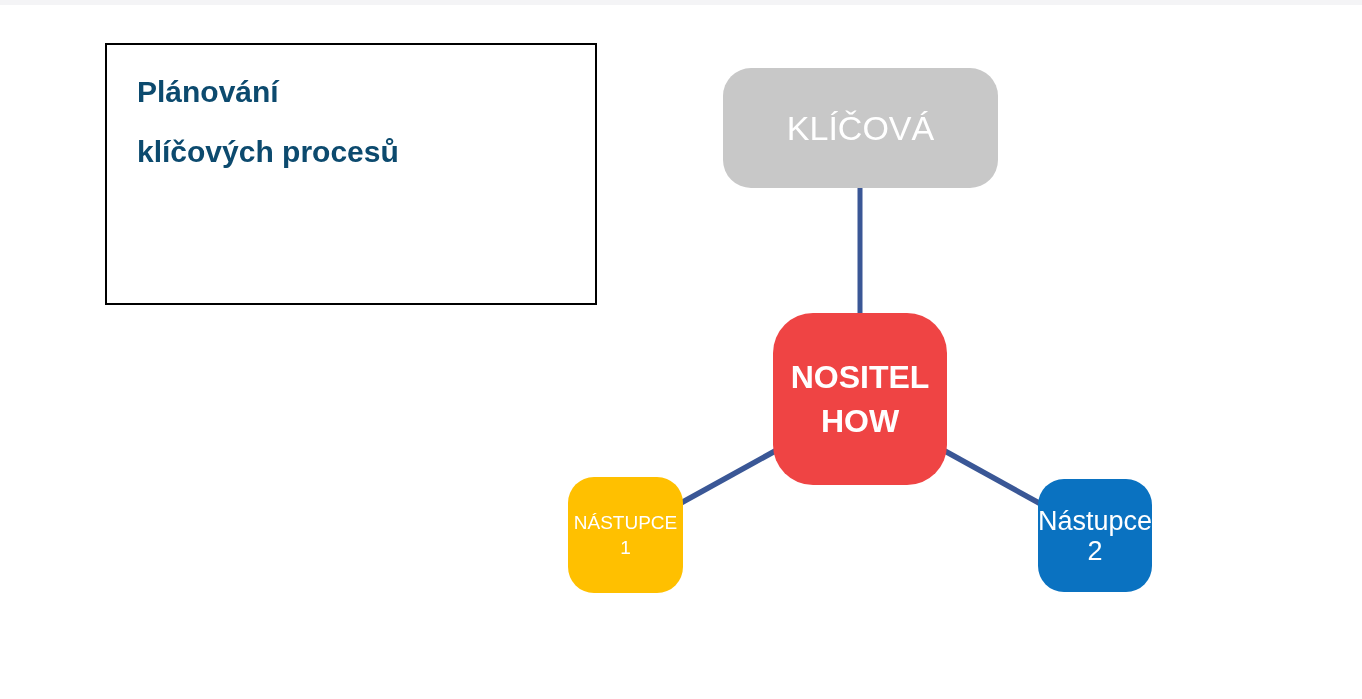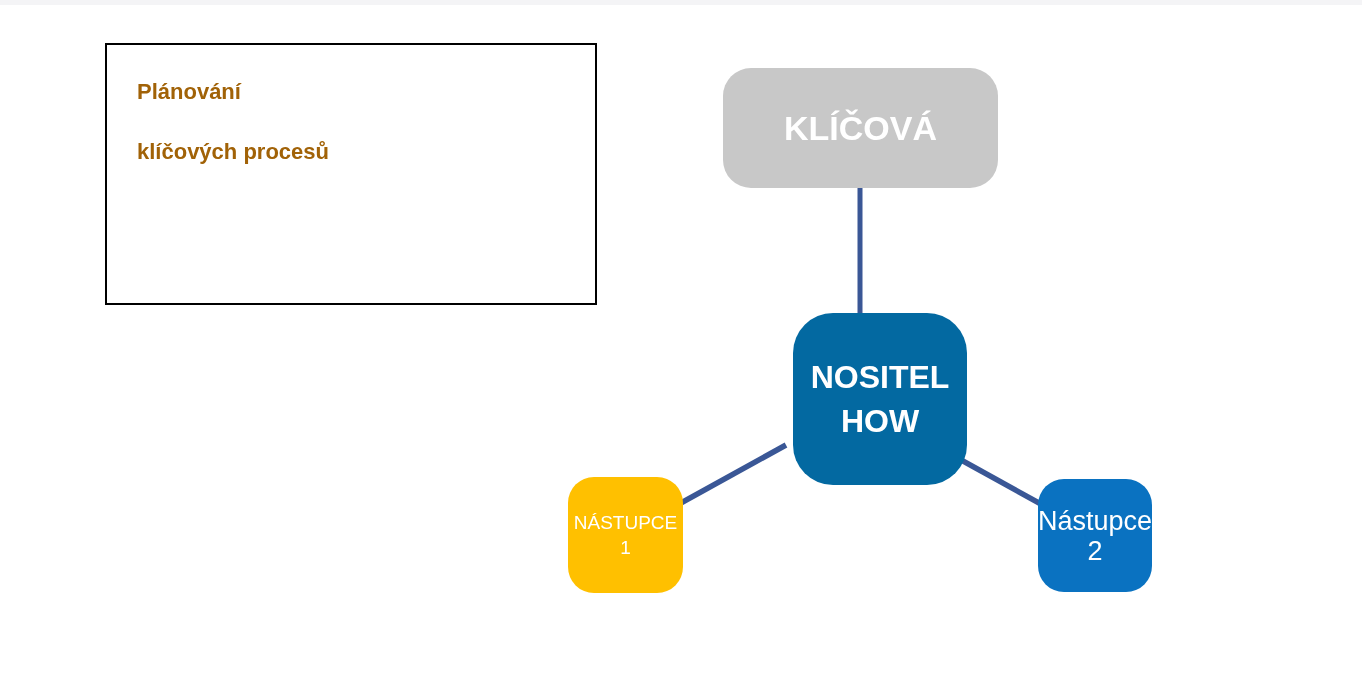--- a/index.html
+++ b/index.html
@@ -29,24 +29,24 @@
     top: 43px;
     width: 492px;
     height: 262px;
     border: 2px solid #000000;
     background: #ffffff;
     box-sizing: border-box;
     padding: 17px 0 0 30px;
   }
   #title-box .title-line {
     display: block;
-    font-size: 22px;
+    font-size: 30px;
     font-weight: 700;
     line-height: 60px;
-    color: #a16207;
+    color: #0c4a6e;
     white-space: nowrap;
   }
   
   #connector-layer {
     position: absolute;
     left: 0; top: 0;
     width: 1362px;
     height: 699px;
     z-index: 1;
     pointer-events: none;
@@ -62,21 +62,21 @@
     text-align: center;
     color: #ffffff;
     box-sizing: border-box;
   }
   .node span { display: block; }
   #node-key-activity {
     left: 723px; top: 68px;
     width: 275px; height: 120px;
     border-radius: 28px;
     font-size: 34px;
-    font-weight: 700;
+    font-weight: 400;
     line-height: 47px;
   }
   #node-knowhow {
     left: 773px; top: 313px;
     width: 174px; height: 172px;
     border-radius: 40px;
     font-size: 32px;
     font-weight: 700;
     line-height: 44px;
   }
@@ -112,21 +112,21 @@
   <svg id="connector-layer" viewBox="0 0 1362 699" xmlns="http://www.w3.org/2000/svg">
     <line x1="860" y1="186" x2="860" y2="316" stroke-width="5" stroke="#3a5796"></line>
     <line x1="672" y1="508" x2="786" y2="445" stroke-width="5.5" stroke="#3a5796"></line>
     <line x1="934" y1="445" x2="1048" y2="508" stroke-width="5.5" stroke="#3a5796"></line>
   </svg>
 
   <div id="node-key-activity" class="node" style="background-color: rgb(200, 200, 200);">
     <span>KLÍČOVÁ</span>
   </div>
 
-  <div id="node-knowhow" class="node" style="background-color: #0369a1; margin-left: 20px;">
+  <div id="node-knowhow" class="node" style="background-color: #ef4444;">
     <span>NOSITEL</span>
     <span>HOW</span>
   </div>
 
   <div id="node-successor1" class="node" style="background-color: rgb(255, 192, 0);">
     <span>NÁSTUPCE</span>
     <span>1</span>
   </div>
 
   <div id="node-successor2" class="node" style="background-color: rgb(10, 114, 193);">

